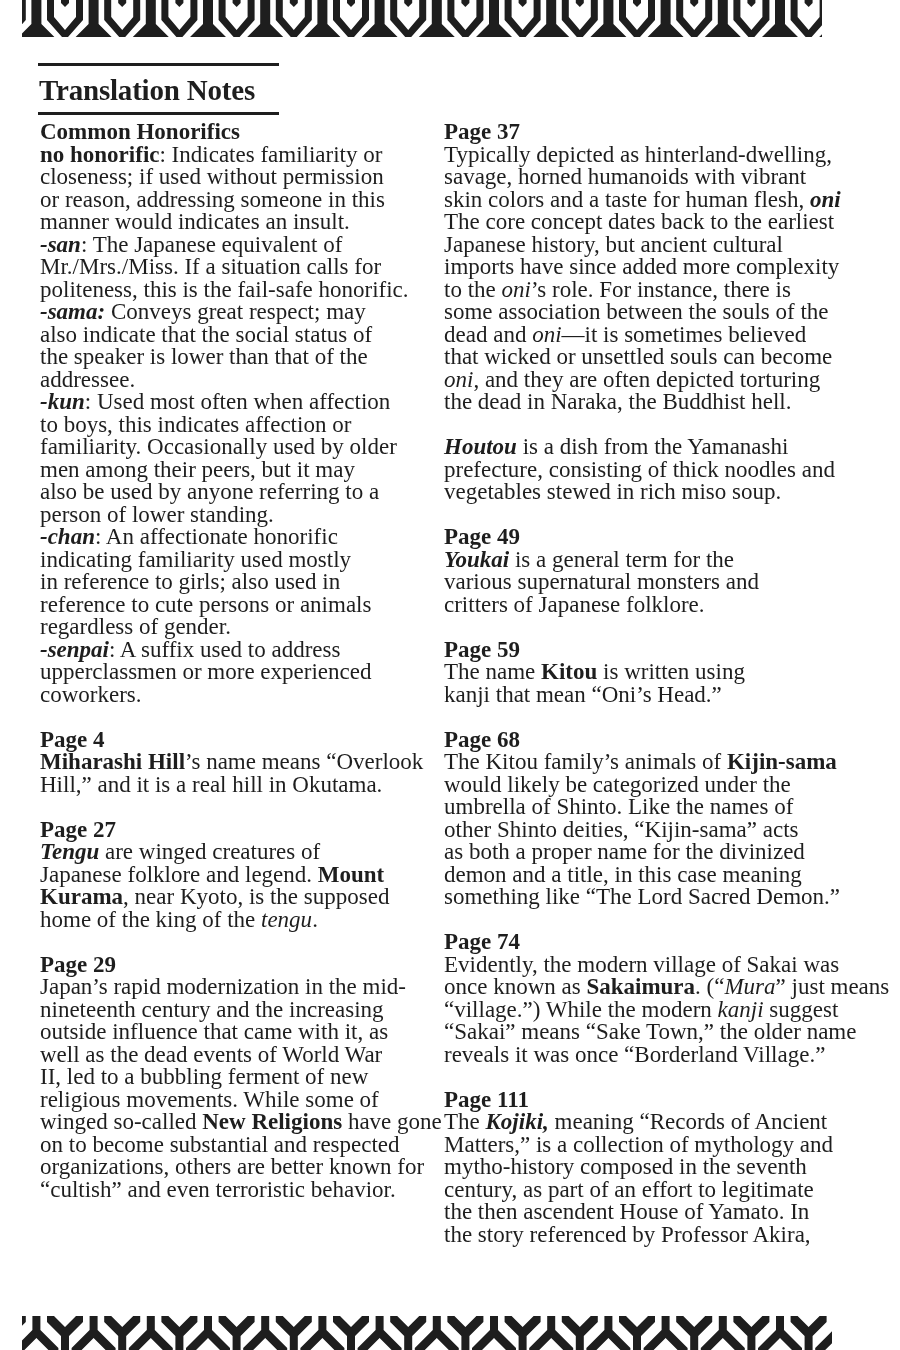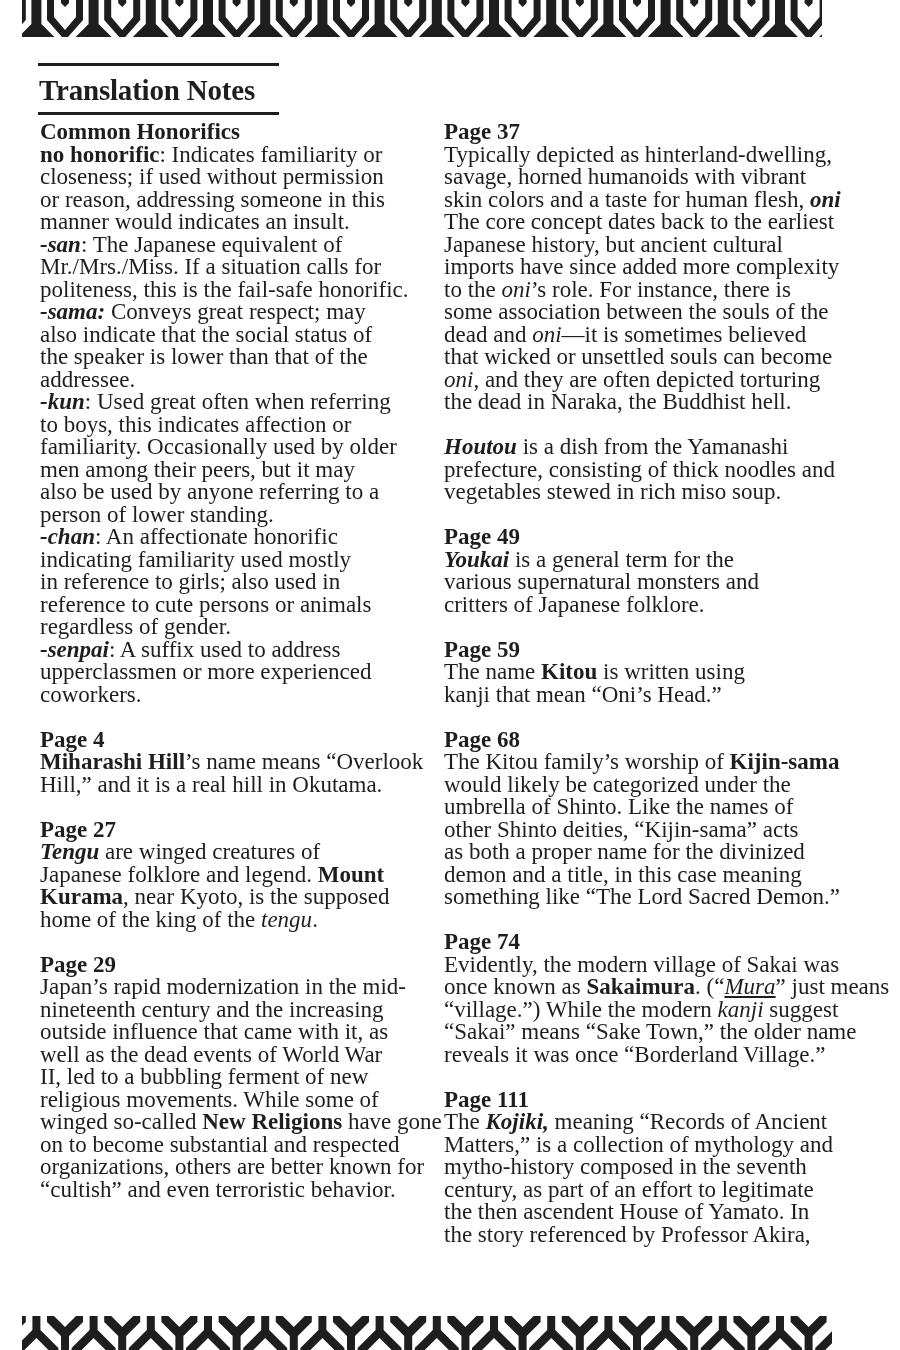--- a/index.html
+++ b/index.html
@@ -92,21 +92,21 @@
       <span class="line"><span>closeness; if used without permission</span></span>
       <span class="line"><span>or reason, addressing someone in this</span></span>
       <span class="line"><span>manner would indicates an insult.</span></span>
       <span class="line"><span style="font-weight: bold; font-style: italic;">-san</span><span>: The Japanese equivalent of</span></span>
       <span class="line"><span>Mr./Mrs./Miss. If a situation calls for</span></span>
       <span class="line"><span>politeness, this is the fail-safe honorific.</span></span>
       <span class="line"><span style="font-weight: bold; font-style: italic;">-sama:</span><span> Conveys great respect; may</span></span>
       <span class="line"><span>also indicate that the social status of</span></span>
       <span class="line"><span>the speaker is lower than that of the</span></span>
       <span class="line"><span>addressee.</span></span>
-      <span class="line"><span style="font-weight: bold; font-style: italic;">-kun</span><span>: Used great often when referring</span></span>
+      <span class="line"><span style="font-weight: bold; font-style: italic;">-kun</span><span>: Used most often when affection</span></span>
       <span class="line"><span>to boys, this indicates affection or</span></span>
       <span class="line"><span>familiarity. Occasionally used by older</span></span>
       <span class="line"><span>men among their peers, but it may</span></span>
       <span class="line"><span>also be used by anyone referring to a</span></span>
       <span class="line"><span>person of lower standing.</span></span>
       <span class="line"><span style="font-weight: bold; font-style: italic;">-chan</span><span>: An affectionate honorific</span></span>
       <span class="line"><span>indicating familiarity used mostly</span></span>
       <span class="line"><span>in reference to girls; also used in</span></span>
       <span class="line"><span>reference to cute persons or animals</span></span>
       <span class="line"><span>regardless of gender.</span></span>
@@ -167,32 +167,32 @@
       <span class="line"><span>various supernatural monsters and</span></span>
       <span class="line"><span>critters of Japanese folklore.</span></span>
     </div>
     <div class="section">
       <span class="heading">Page 59</span>
       <span class="line"><span>The name </span><span style="font-weight: bold;">Kitou</span><span> is written using</span></span>
       <span class="line"><span>kanji that mean “Oni’s Head.”</span></span>
     </div>
     <div class="section">
       <span class="heading">Page 68</span>
-      <span class="line"><span>The Kitou family’s worship of </span><span style="font-weight: bold;">Kijin-sama</span></span>
+      <span class="line"><span>The Kitou family’s animals of </span><span style="font-weight: bold;">Kijin-sama</span></span>
       <span class="line"><span>would likely be categorized under the</span></span>
       <span class="line"><span>umbrella of Shinto. Like the names of</span></span>
       <span class="line"><span>other Shinto deities, “Kijin-sama” acts</span></span>
       <span class="line"><span>as both a proper name for the divinized</span></span>
       <span class="line"><span>demon and a title, in this case meaning</span></span>
       <span class="line"><span>something like “The Lord Sacred Demon.”</span></span>
     </div>
     <div class="section">
       <span class="heading">Page 74</span>
       <span class="line"><span>Evidently, the modern village of Sakai was</span></span>
-      <span class="line"><span>once known as </span><span style="font-weight: bold;">Sakaimura</span><span>. (“</span><span style="font-style: italic; text-decoration: underline;">Mura</span><span>” just means</span></span>
+      <span class="line"><span>once known as </span><span style="font-weight: bold;">Sakaimura</span><span>. (“</span><span style="font-style: italic;">Mura</span><span>” just means</span></span>
       <span class="line"><span>“village.”) While the modern </span><span style="font-style: italic;">kanji</span><span> suggest</span></span>
       <span class="line"><span>“Sakai” means “Sake Town,” the older name</span></span>
       <span class="line"><span>reveals it was once “Borderland Village.”</span></span>
     </div>
     <div class="section">
       <span class="heading">Page 111</span>
       <span class="line"><span>The </span><span style="font-weight: bold; font-style: italic;">Kojiki,</span><span> meaning “Records of Ancient</span></span>
       <span class="line"><span>Matters,” is a collection of mythology and</span></span>
       <span class="line"><span>mytho-history composed in the seventh</span></span>
       <span class="line"><span>century, as part of an effort to legitimate</span></span>

